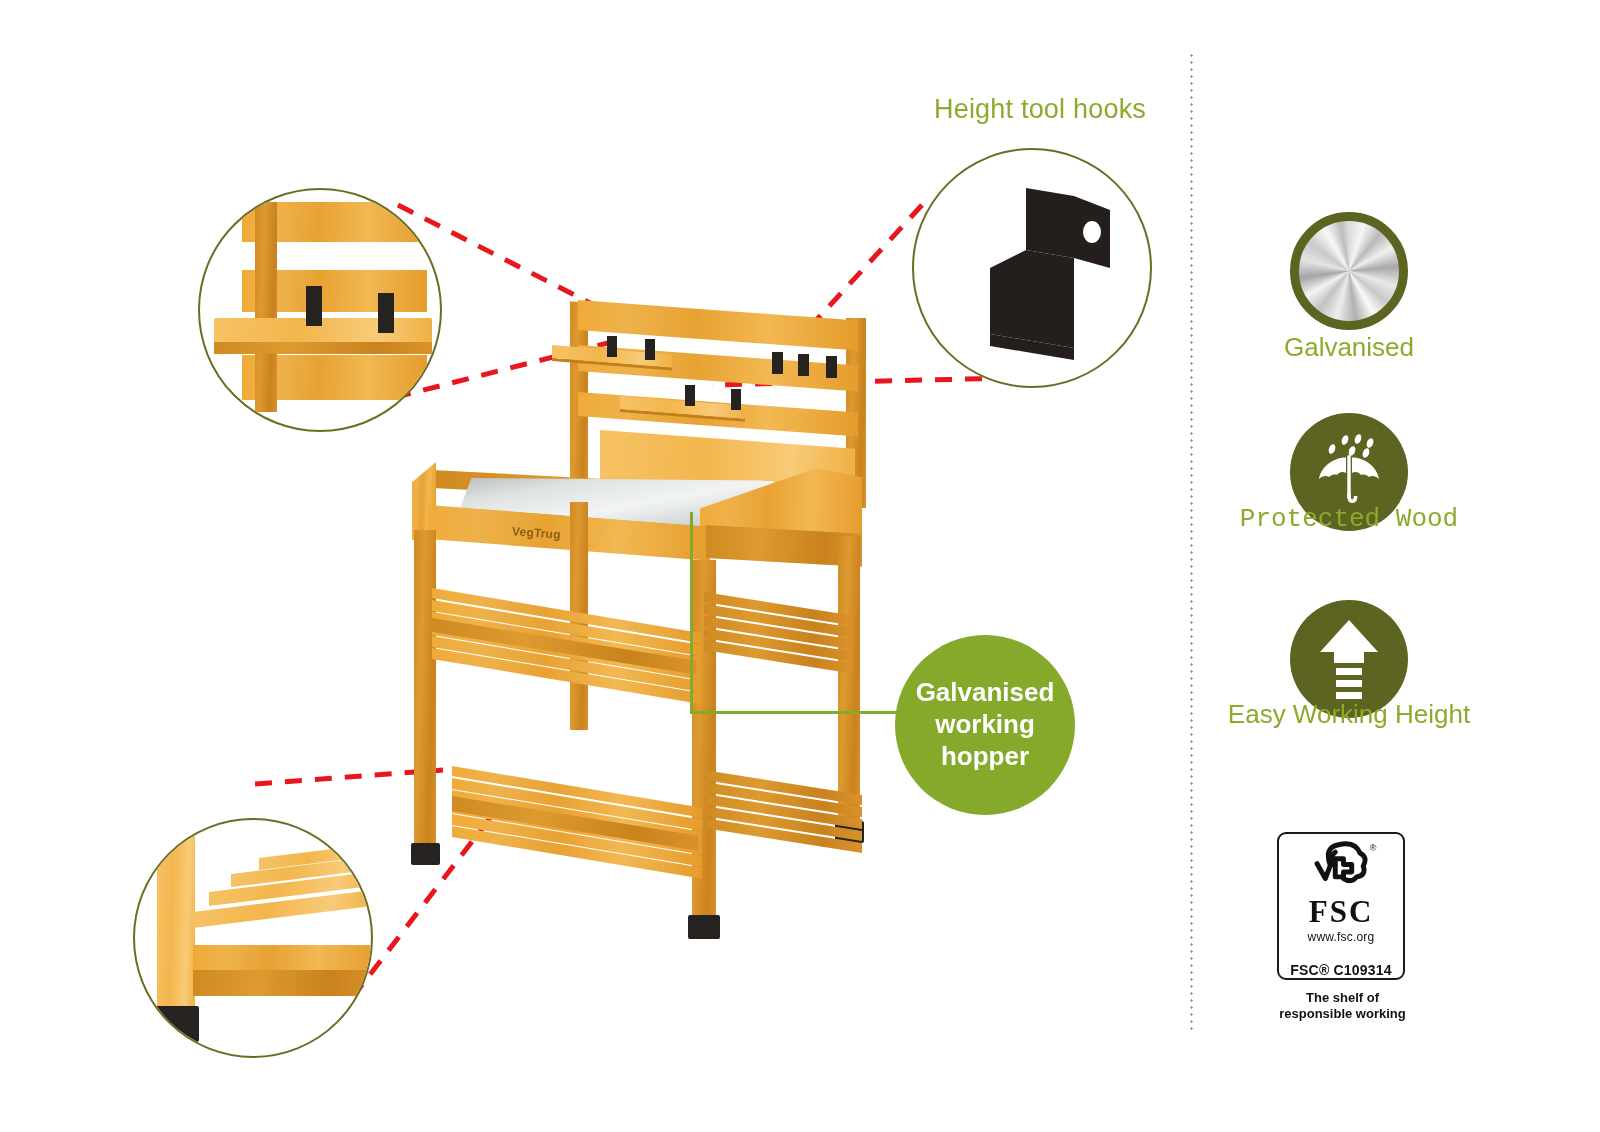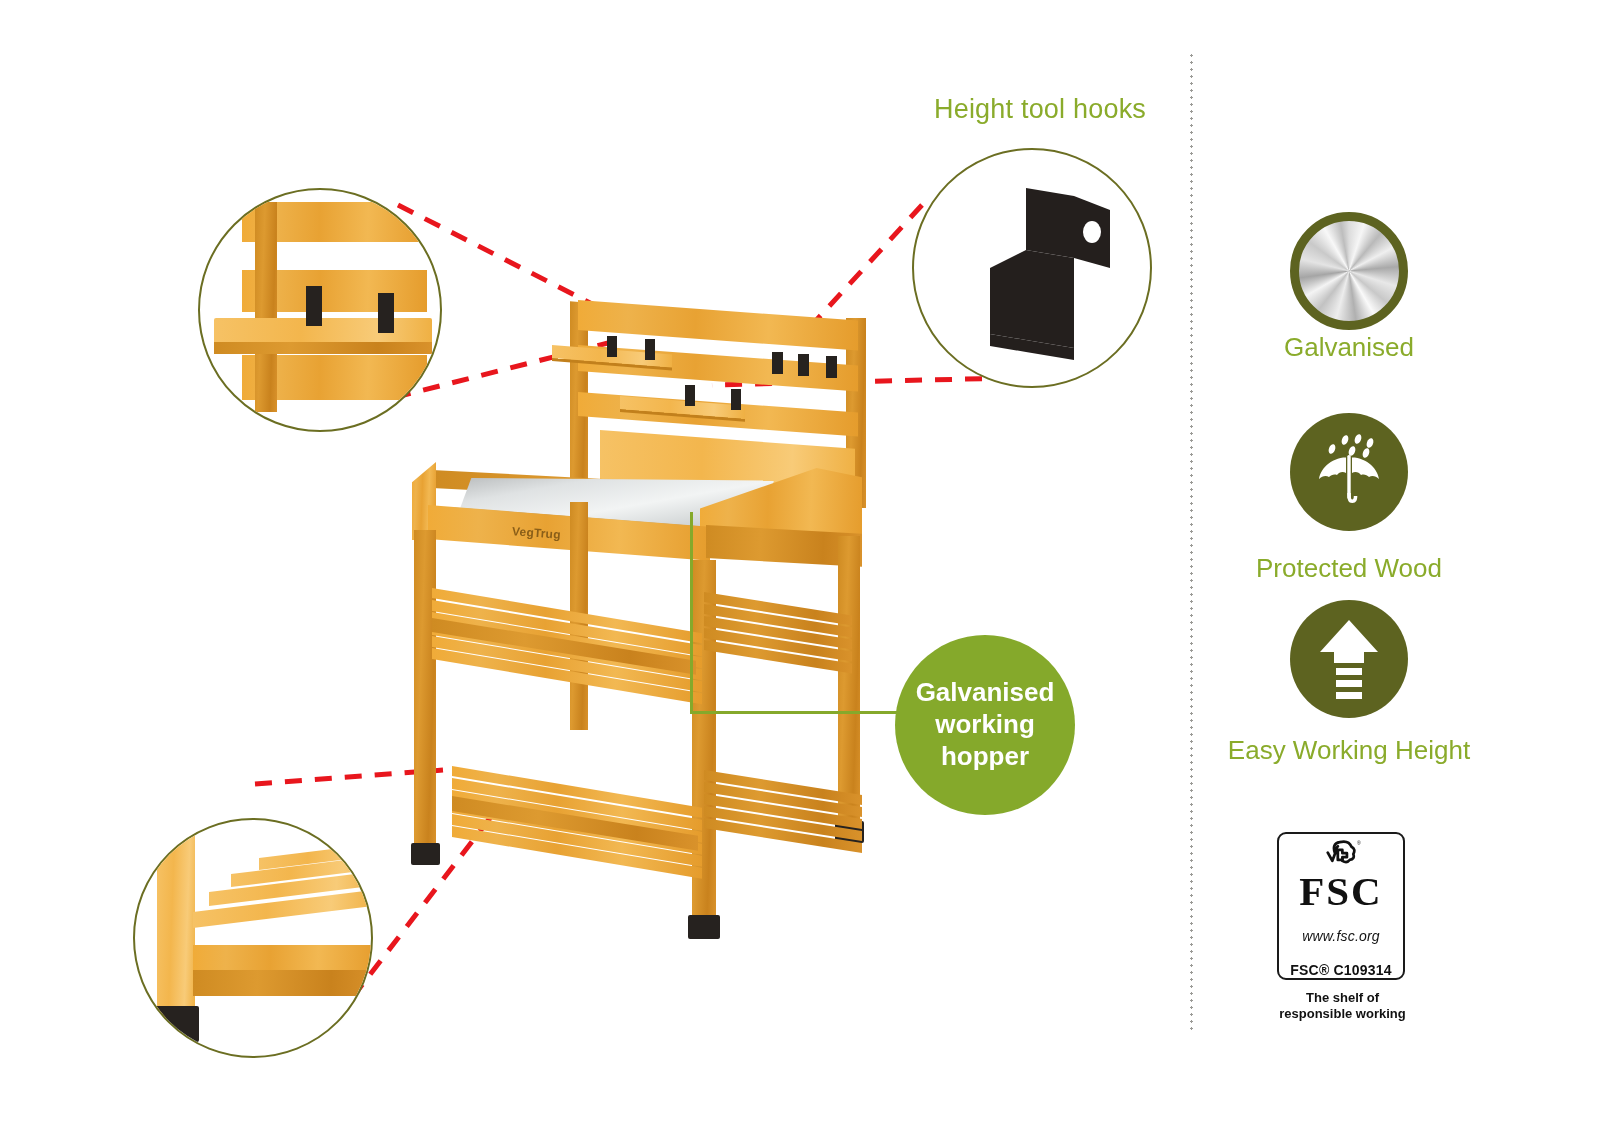--- a/index.html
+++ b/index.html
@@ -132,29 +132,29 @@
     border-radius: 9px;
     background: #ffffff;
     display: flex;
     flex-direction: column;
     align-items: center;
     padding-top: 5px;
   }
   .fsc-tree { width: 86px; height: 68px; display:block; }
   .fsc-word {
     font-family: "Liberation Serif", serif;
-    font-size: 41px;
+    font-size: 31px;
     font-weight: 700;
     color: #111;
     letter-spacing: 2px;
     line-height: 1;
     margin-top: 1px;
   }
   .fsc-url {
-    font-size: 14px; color:#111; margin-top: 16px; letter-spacing: 0.2px; font-style: italic;
+    font-size: 12px; color:#111; margin-top: 3px; letter-spacing: 0.2px;
   }
   .fsc-code {
     font-size: 14px; font-weight:700; color:#111; margin-top: 18px; letter-spacing: 0.2px;
   }
   .fsc-mark {
     position: absolute;
     left: 1255px; top: 990px;
     width: 175px;
     text-align: center;
     font-size: 13px; font-weight: 700; color: #111; line-height: 1.25;
@@ -348,33 +348,33 @@
           <path d="M57.3 80c0 7 1 10 5 10 4 0 5-3 5-7h-3.5c0 2-.4 3.5-1.5 3.5s-1.5-1.6-1.5-4V80z"></path>
           <ellipse cx="42" cy="36" rx="3.1" ry="5" transform="rotate(20 42 36)"></ellipse>
           <ellipse cx="55" cy="27" rx="3.1" ry="5" transform="rotate(20 55 27)"></ellipse>
           <ellipse cx="68" cy="26" rx="3.1" ry="5" transform="rotate(20 68 26)"></ellipse>
           <ellipse cx="80" cy="30" rx="3.1" ry="5" transform="rotate(20 80 30)"></ellipse>
           <ellipse cx="62" cy="38" rx="3.1" ry="5" transform="rotate(20 62 38)"></ellipse>
           <ellipse cx="76" cy="40" rx="3.1" ry="5" transform="rotate(20 76 40)"></ellipse>
         </g>
       </svg>
     </div>
-    <div class="feature-caption" style="left:1199px; top:554px;">Protected Wood</div>
+    <div class="feature-caption" style="left:1199px; top:505px;font-family:Liberation Mono, monospace;">Protected Wood</div>
 
     <div class="feat-icon icon-solid" style="left:1290px; top:600px;">
       <svg viewBox="0 0 118 118">
         <g fill="#ffffff">
           <polygon points="59,20 88,52 74,52 74,63 44,63 44,52 30,52"></polygon>
           <rect x="46" y="68" width="26" height="7"></rect>
           <rect x="46" y="80" width="26" height="7"></rect>
           <rect x="46" y="92" width="26" height="7"></rect>
         </g>
       </svg>
     </div>
-    <div class="feature-caption" style="left:1199px; top:736px;">Easy Working Height</div>
+    <div class="feature-caption" style="left:1199px; top:700px;">Easy Working Height</div>
 
     <div class="fsc-box">
       <svg class="fsc-tree" viewBox="0 0 86 68">
         <path d="M14 30 L24 48 L30 32 Q22 10 40 7 Q60 2 66 17 Q76 22 70 33 Q74 44 62 46 Q56 54 46 48 L46 40 L56 40 L56 31 L46 31 L46 24 L36 24 L36 31 L31 31 Q30 20 36 16" fill="none" stroke="#111" stroke-width="6" stroke-linejoin="round" stroke-linecap="round"></path>
         <path d="M36 31 L36 46 L46 46 L46 40" fill="none" stroke="#111" stroke-width="6" stroke-linejoin="round"></path>
         <text x="78" y="14" font-size="11" fill="#111" font-family="Liberation Sans, sans-serif">®</text>
       </svg>
       <div class="fsc-word">FSC</div>
       <div class="fsc-url">www.fsc.org</div>
       <div class="fsc-code">FSC® C109314</div>

